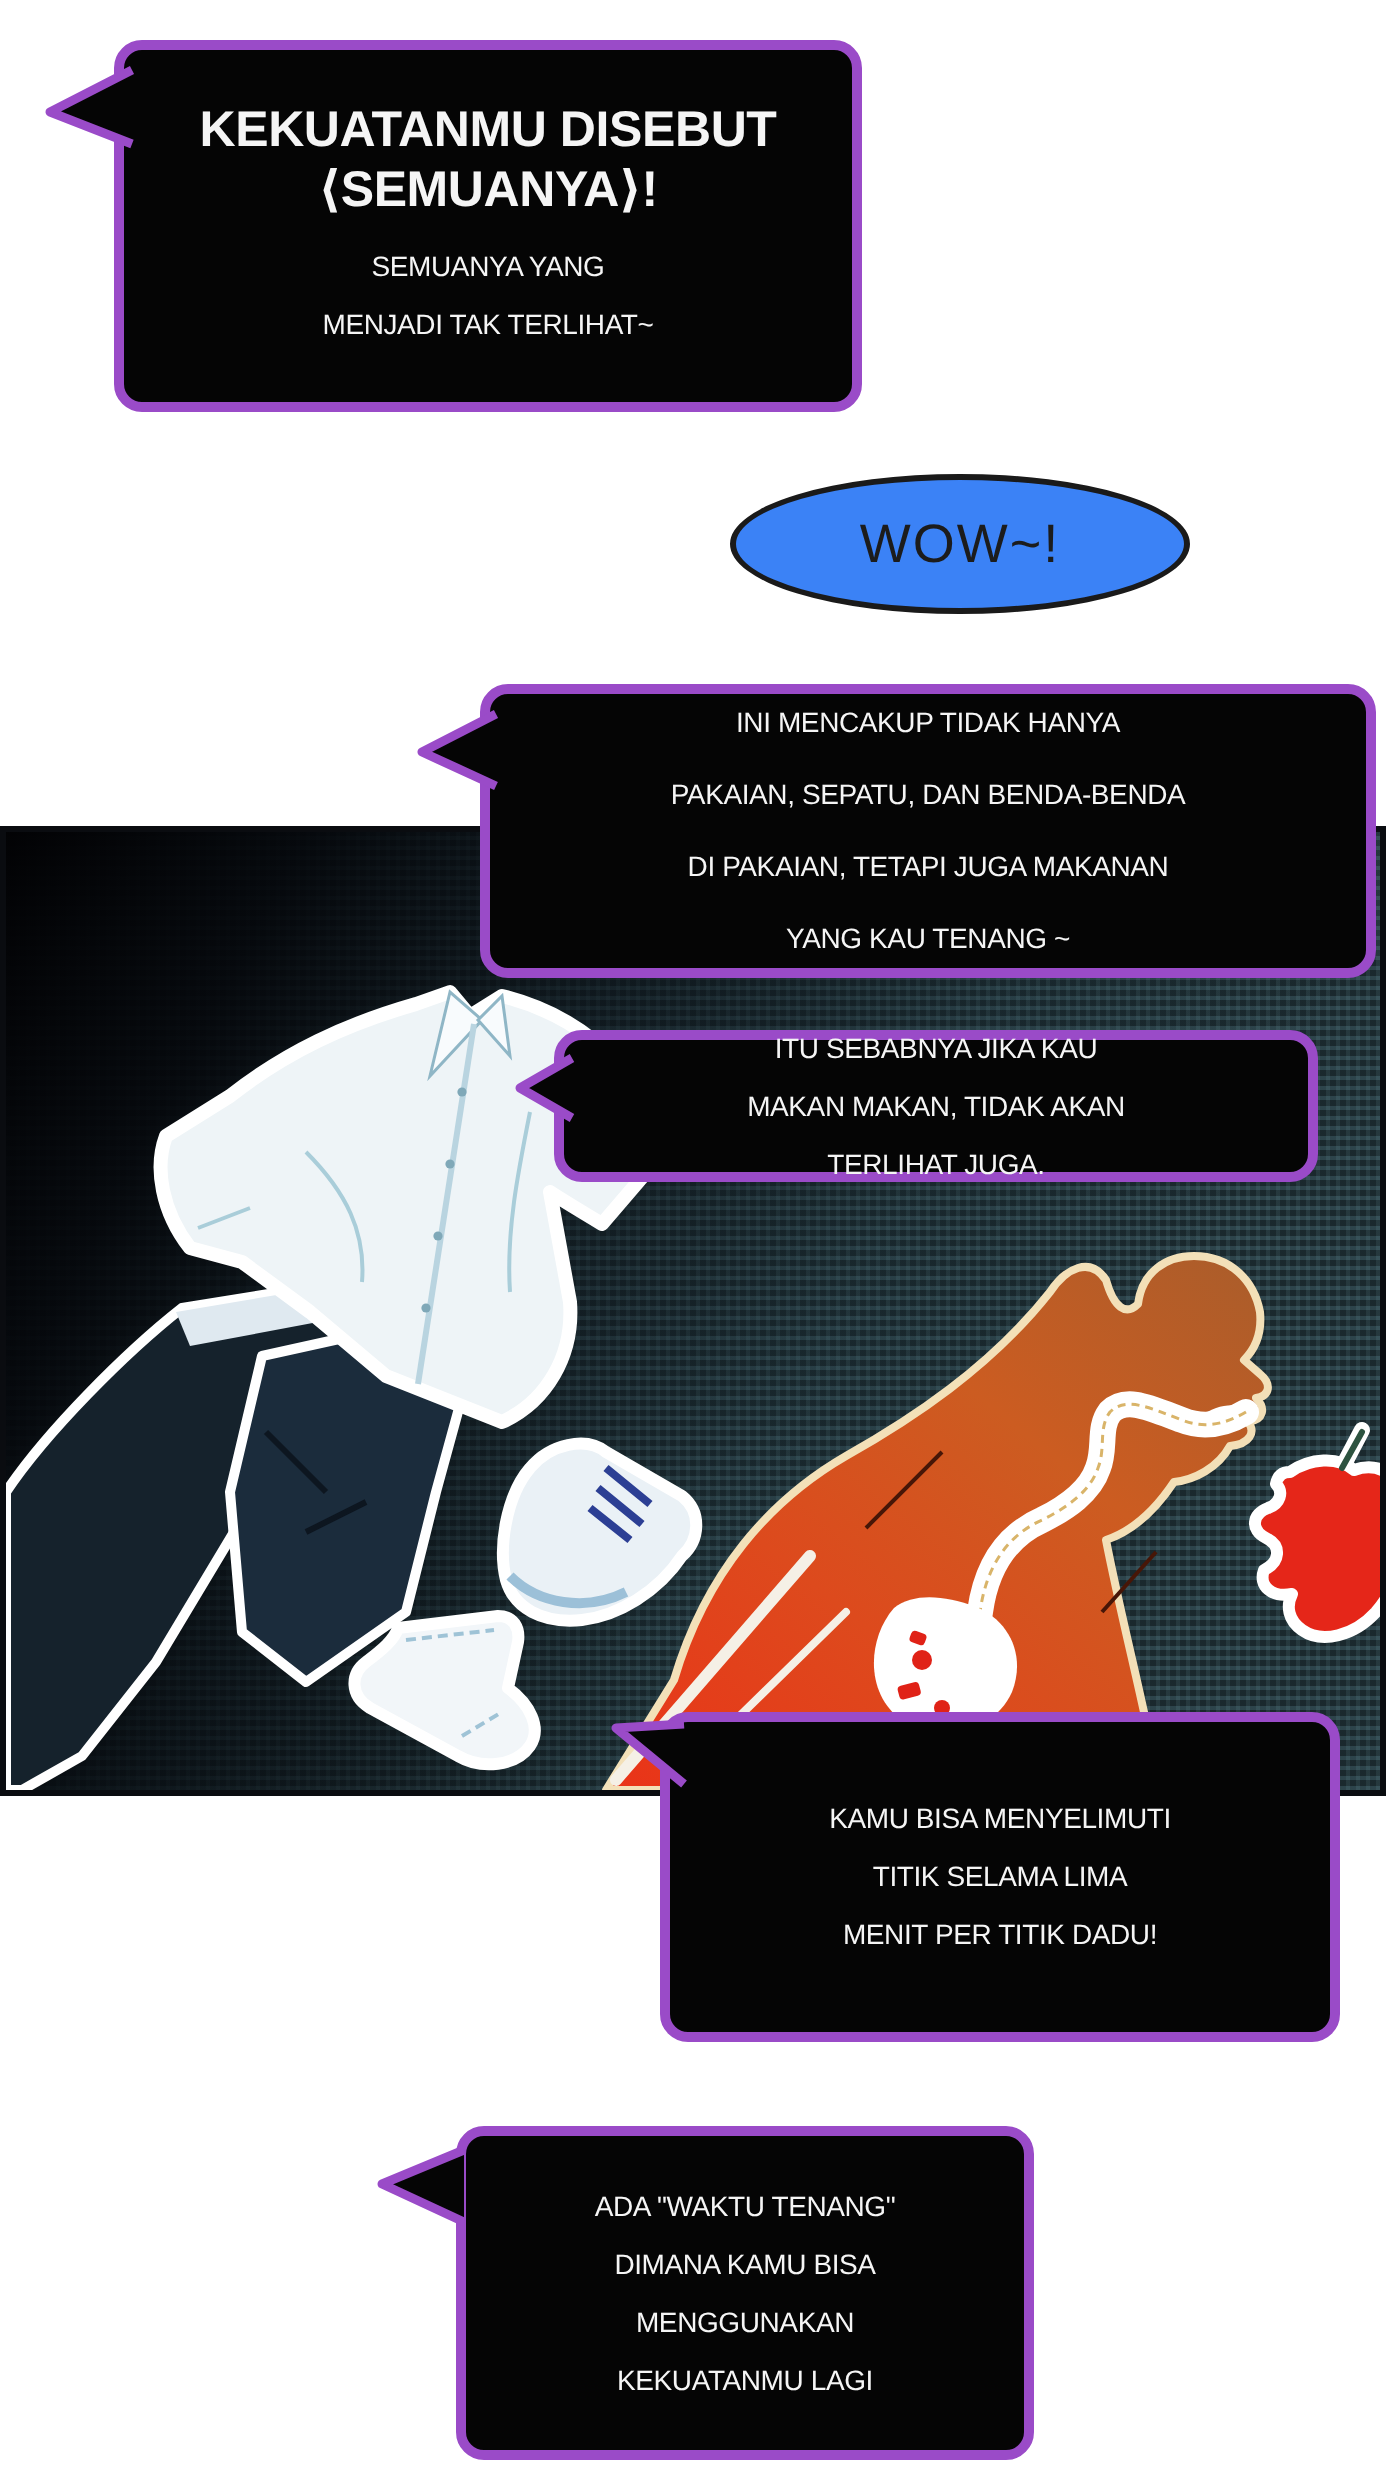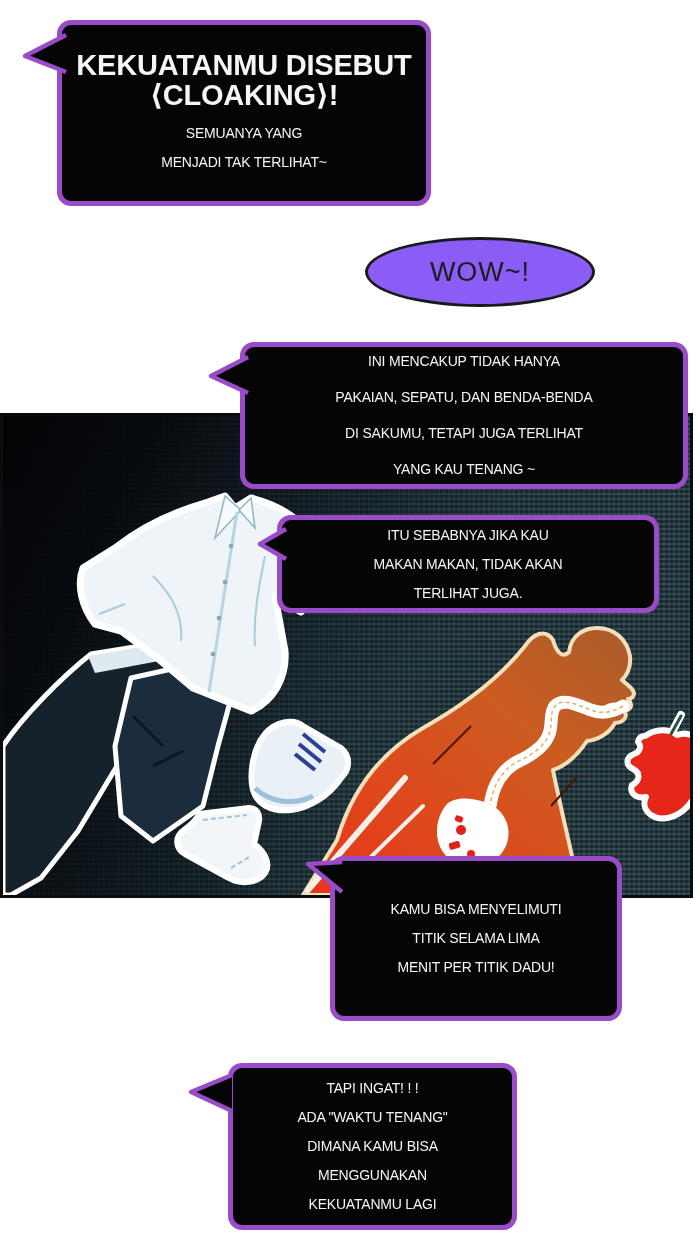--- a/index.html
+++ b/index.html
@@ -21,38 +21,38 @@
   .panel svg{position:absolute;left:0;top:0;}
 
   
   .bubble{
     position:absolute;box-sizing:border-box;
     background:#050505;border:5px solid #9a4bc8;border-radius:14px;
     color:#f5f5f5;display:flex;flex-direction:column;justify-content:center;align-items:center;
     text-align:center;z-index:6;
   }
   .bubble .ln{white-space:nowrap;font-size:14px;line-height:29px;letter-spacing:-0.2px;}
-  .bubble .ln.bold{font-weight:bold;font-size:29px;line-height:30px;}
+  .bubble .ln.bold{font-weight:bold;font-size:25px;line-height:30px;}
   .gap{height:9px;}
 
   .tail{position:absolute;z-index:7;}
 
   
   .wow{
     position:absolute;left:365px;top:237px;width:230px;height:70px;
-    box-sizing:border-box;background:#8b5cf6;border:3px solid #1a1a1a;border-radius:50%;
+    box-sizing:border-box;background:#3b82f6;border:3px solid #1a1a1a;border-radius:50%;
     display:flex;align-items:center;justify-content:center;z-index:6;
     color:#1c1c1c;font-size:27px;letter-spacing:1px;
   }
 
   
   #b-cloaking{left:57px;top:20px;width:374px;height:186px;}
   #b-mencakup{left:240px;top:342px;width:448px;height:147px;justify-content:space-between;}
-  #b-apel{left:277px;top:515px;width:382px;height:98px;}
-  #b-dadu{left:330px;top:856px;width:292px;height:165px;}
+  #b-apel{left:277px;top:515px;width:382px;height:76px;}
+  #b-dadu{left:330px;top:856px;width:340px;height:165px;}
   #b-ingat{left:228px;top:1063px;width:289px;height:167px;}
 </style>
 </head>
 <body>
 
 <div id="page">
 
   <div class="panel">
     <svg width="687" height="479" viewBox="0 0 687 479">
       <defs>
@@ -145,37 +145,37 @@
         <path d="M 150,160 C 170,180 180,200 178,225 M 262,140 C 256,170 250,200 252,230 M 96,198 L 122,188" stroke="#a9cdd9" stroke-width="2" fill="none"></path>
       </g>
     </svg>
   </div>
 
   <svg class="tail" style="left:20px;top:30px;" width="50" height="48">
     <path d="M 46,5 L 5,26 L 46,42" fill="#050505" stroke="#9a4bc8" stroke-width="4.5" stroke-linejoin="round"></path>
   </svg>
   <div class="bubble" id="b-cloaking">
     <div class="ln bold">KEKUATANMU DISEBUT</div>
-    <div class="ln bold">⟨CLOAKING⟩!</div>
+    <div class="ln bold">⟨SEMUANYA⟩!</div>
     <div class="gap"></div>
     <div class="ln">SEMUANYA YANG</div>
     <div class="ln">MENJADI TAK TERLIHAT~</div>
   </div>
 
   <div class="wow">
     <span>WOW~!</span>
   </div>
 
   <svg class="tail" style="left:206px;top:352px;" width="46" height="46">
     <path d="M 42,5 L 5,24 L 42,41" fill="#050505" stroke="#9a4bc8" stroke-width="4.5" stroke-linejoin="round"></path>
   </svg>
   <div class="bubble" id="b-mencakup">
     <div class="ln">INI MENCAKUP TIDAK HANYA</div>
     <div class="ln">PAKAIAN, SEPATU, DAN BENDA-BENDA</div>
-    <div class="ln">DI SAKUMU, TETAPI JUGA TERLIHAT</div>
+    <div class="ln">DI PAKAIAN, TETAPI JUGA MAKANAN</div>
     <div class="ln">YANG KAU TENANG ~</div>
   </div>
 
   <svg class="tail" style="left:256px;top:524px;" width="34" height="40">
     <path d="M 30,5 L 4,20 L 30,35" fill="#050505" stroke="#9a4bc8" stroke-width="4.5" stroke-linejoin="round"></path>
   </svg>
   <div class="bubble" id="b-apel">
     <div class="ln">ITU SEBABNYA JIKA KAU</div>
     <div class="ln">MAKAN MAKAN, TIDAK AKAN</div>
     <div class="ln">TERLIHAT JUGA.</div>
@@ -187,20 +187,19 @@
   <div class="bubble" id="b-dadu">
     <div class="ln">KAMU BISA MENYELIMUTI</div>
     <div class="ln">TITIK SELAMA LIMA</div>
     <div class="ln">MENIT PER TITIK DADU!</div>
   </div>
 
   <svg class="tail" style="left:186px;top:1070px;" width="50" height="46">
     <path d="M 46,5 L 5,22 L 46,41" fill="#050505" stroke="#9a4bc8" stroke-width="4.5" stroke-linejoin="round"></path>
   </svg>
   <div class="bubble" id="b-ingat">
-    <div class="ln">TAPI INGAT! ! !</div>
     <div class="ln">ADA "WAKTU TENANG"</div>
     <div class="ln">DIMANA KAMU BISA</div>
     <div class="ln">MENGGUNAKAN</div>
     <div class="ln">KEKUATANMU LAGI</div>
   </div>
 
 </div>
 
 </body></html>

